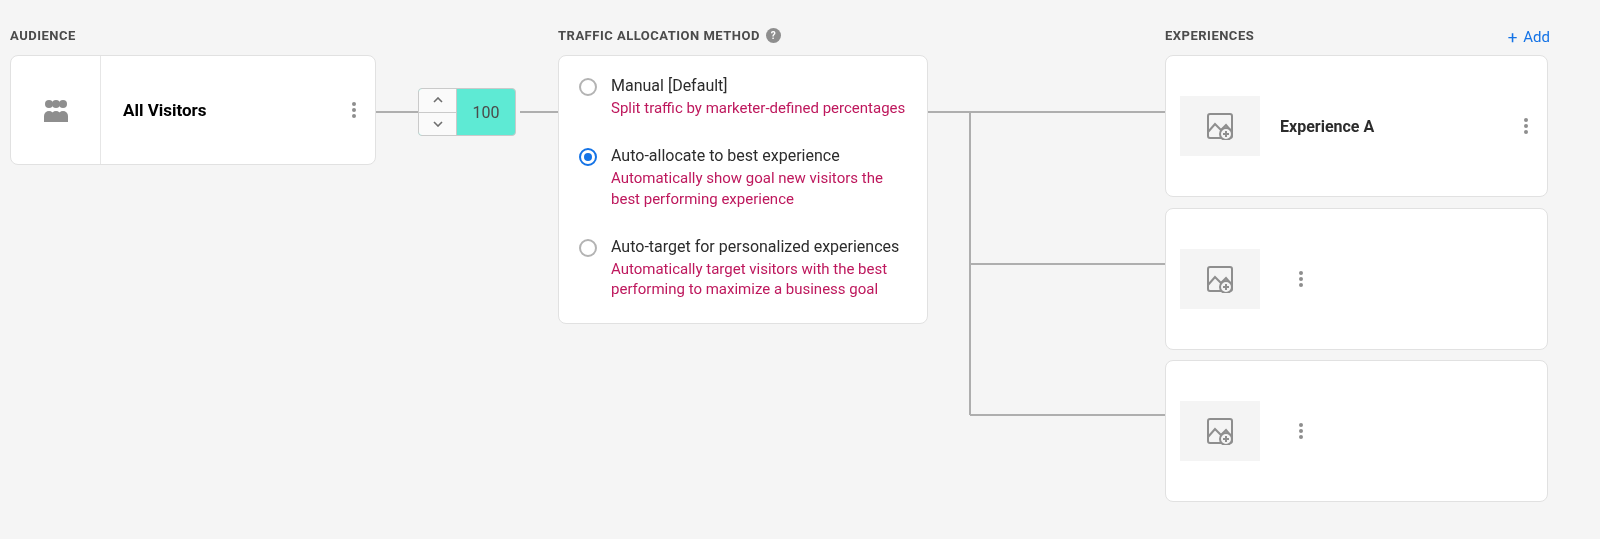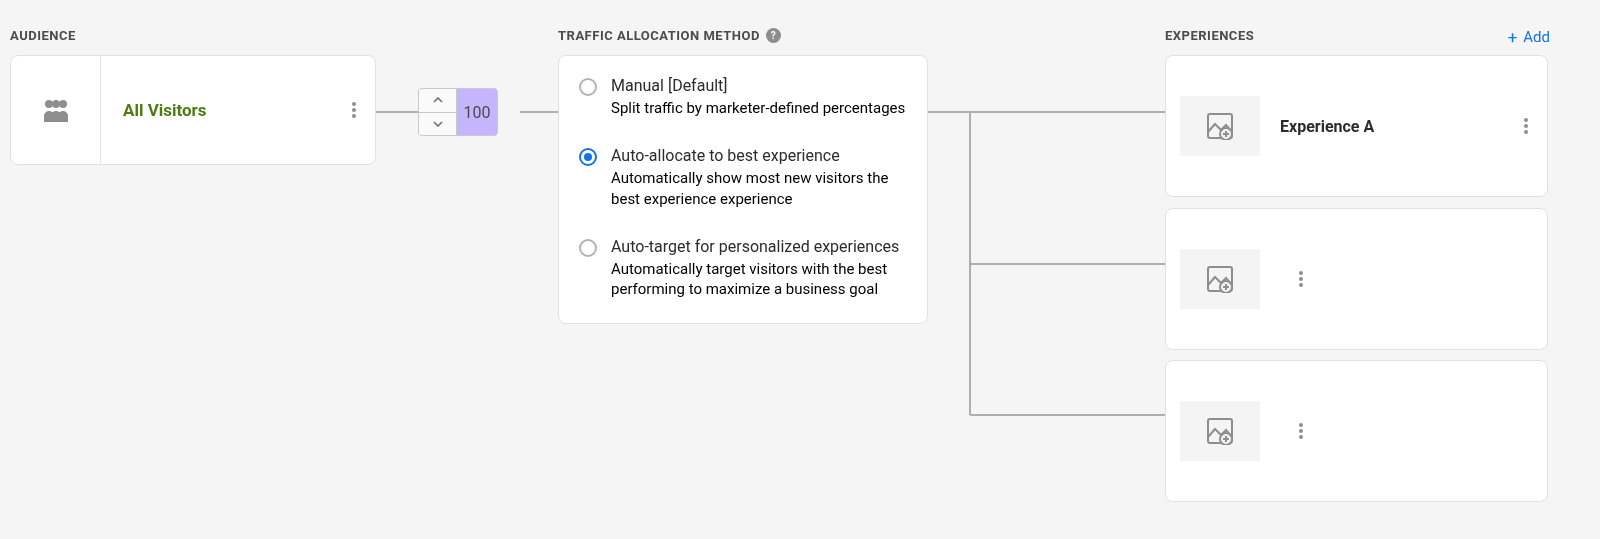--- a/index.html
+++ b/index.html
@@ -69,40 +69,40 @@
     align-items:center;
     justify-content:center;
     border-right:1px solid #e6e6e6;
     color:#8e8e8e;
   }
   .audience-label{
     flex:1;
     padding-left:22px;
     font-size:17px;
     font-weight:700;
-    color:#4d7c0f;
+    color:#000000;
   }
   .more-dots{
     width:42px;
     display:flex;
     align-items:center;
     justify-content:center;
     color:#8e8e8e;
     cursor:pointer;
   }
 
   
   .stepper{
     position:absolute;
     left:418px;
     top:88px;
-    width:80px;
+    width:98px;
     height:48px;
     display:flex;
-    background:#c4b5fd;
+    background:#5eead4;
     border:1px solid #cacaca;
     border-radius:4px;
     overflow:hidden;
   }
   .stepper-btns{
     width:38px;
     display:flex;
     flex-direction:column;
     border-right:1px solid #cacaca;
     background:#fafafa;
@@ -158,21 +158,21 @@
     border-radius:50%;
     background:#1473e6;
   }
   .option-title{
     font-size:16px;
     color:#2c2c2c;
     margin-bottom:3px;
   }
   .option-desc{
     font-size:15px;
-    color:#000000;
+    color:#be185d;
     line-height:1.35;
   }
 
   
   .exp-card{
     left:1165px;
     width:383px;
     height:142px;
     display:flex;
     align-items:center;
@@ -300,21 +300,21 @@
     <div class="radio"></div>
     <div>
       <div class="option-title">Manual [Default]</div>
       <div class="option-desc">Split traffic by marketer-defined percentages</div>
     </div>
   </div>
   <div class="option">
     <div class="radio selected"></div>
     <div>
       <div class="option-title">Auto-allocate to best experience</div>
-      <div class="option-desc">Automatically show most new visitors the best experience experience</div>
+      <div class="option-desc">Automatically show goal new visitors the best performing experience</div>
     </div>
   </div>
   <div class="option">
     <div class="radio"></div>
     <div>
       <div class="option-title">Auto-target for personalized experiences</div>
       <div class="option-desc">Automatically target visitors with the best performing to maximize a business goal</div>
     </div>
   </div>
 </div>

